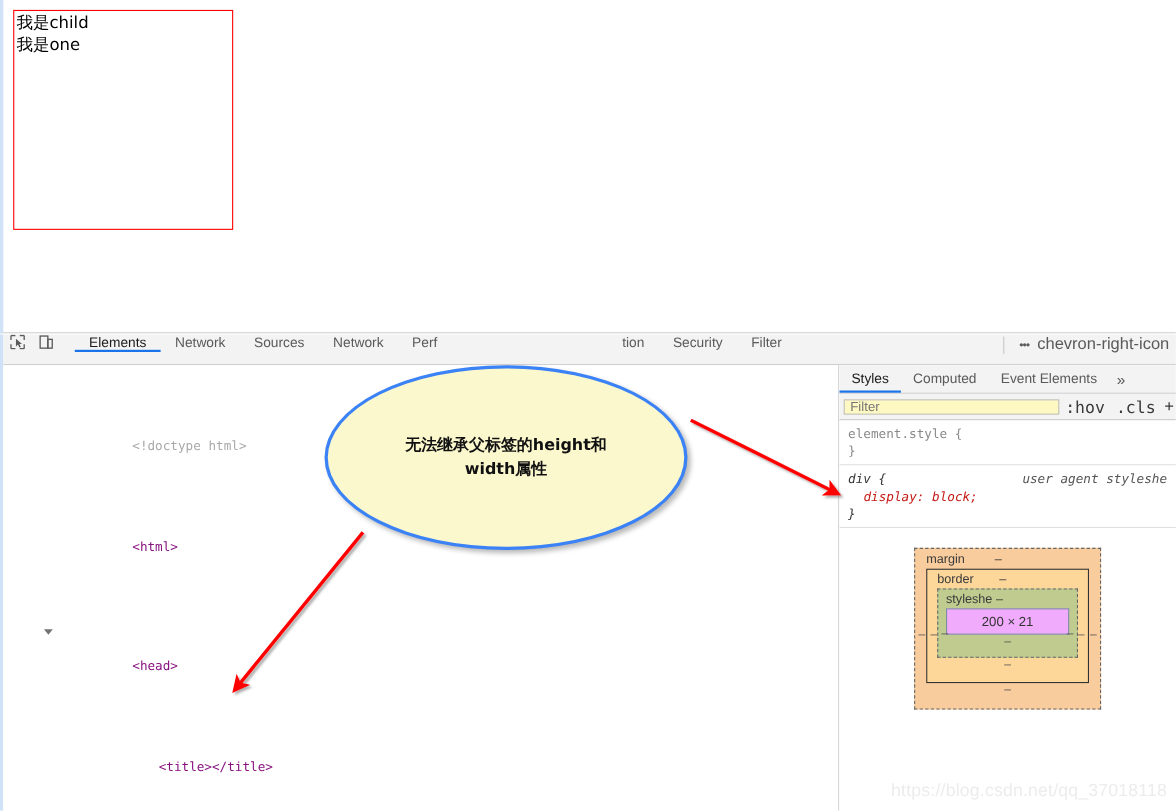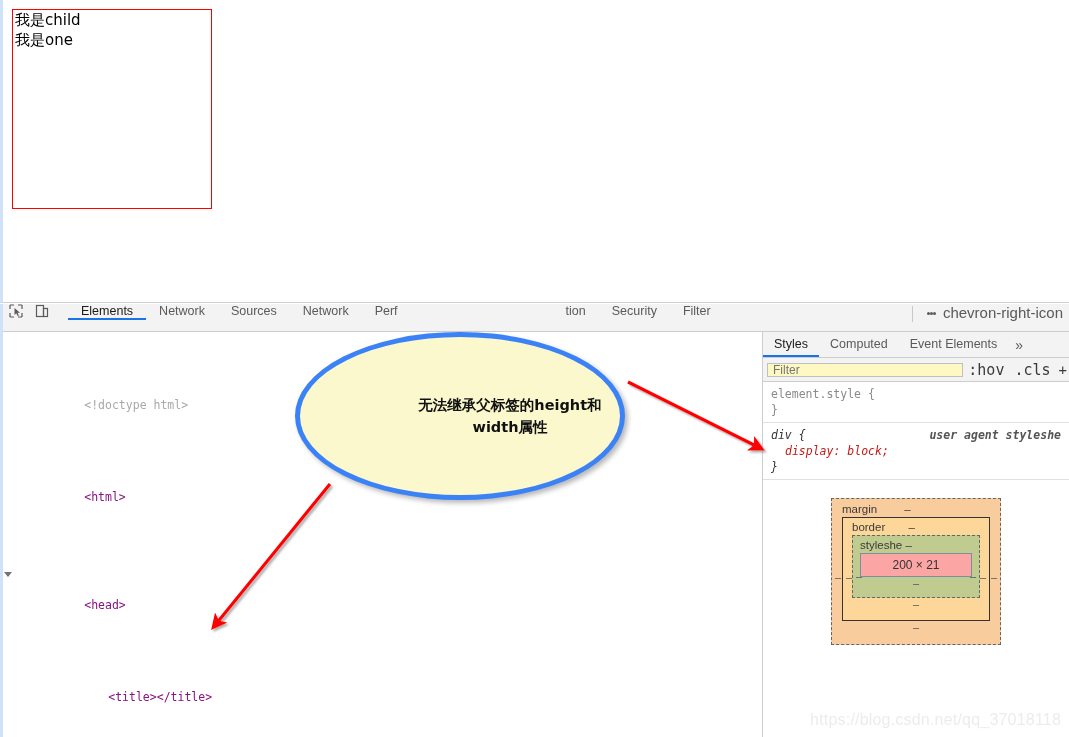--- a/index.html
+++ b/index.html
@@ -74,20 +74,21 @@
   .kebab { width:18px; display:flex; align-items:center; justify-content:center; cursor:pointer; }
   .kebab i { display:block; width:3px; height:3px; background:#5a5a5a; border-radius:50%; margin:1px 0; }
   .chev-right { color:#5a5a5a; font-size:15px; padding:0 4px 2px 2px; cursor:pointer; }
 
   
   #dt-body { display:flex; height:405px; }
   #elements-pane {
     width:760px; position:relative; overflow:hidden;
     background:#fff;
     border-right:1px solid #cdcdcd;
+    padding-left:36px;
   }
   #dom-tree {
     font-family:"DejaVu Sans Mono", monospace;
     font-size:11.5px;
     line-height:15.4px;
     padding:4px 0 0 0;
     color:#222;
     white-space:pre;
   }
   .node-row { position:relative; padding-left:12px; }
@@ -140,59 +141,59 @@
   .rule-block {
     font-family:"DejaVu Sans Mono", monospace;
     font-size:11.5px; line-height:16px;
     padding:4px 6px 4px 8px;
     border-bottom:1px solid #e0e0e0;
     position:relative;
   }
   .rule-block .sel-text { color:#8a8a8a; }
   .rule-ua { font-style:italic; }
   .rule-ua .sel-text { color:#333; }
-  .ua-label { position:absolute; right:8px; top:4px; color:#555; font-style:italic; white-space:nowrap;font-weight:bold; }
+  .ua-label { position:absolute; right:8px; top:4px; color:#555; font-style:italic; white-space:nowrap; }
   .prop-line { padding-left:14px; color:#c41a16; }
 
   
   #boxmodel-wrap { padding:18px 0 0 0; display:flex; justify-content:center; }
   .bm-margin {
     border:1px dashed #666; background:#f9cc9d;
     padding:4px 10px 10px 10px; position:relative;
     width:170px;
     font-family:"Liberation Sans", sans-serif; font-size:11.5px; color:#444;
   }
   .bm-border {
     border:1px solid #333; background:#fdd79a;
     padding:3px 9px 9px 9px; margin-top:2px; position:relative;
   }
   .bm-padding {
     border:1px dashed #666; background:#bfcb8f;
     padding:3px 7px 7px 7px; margin-top:2px; position:relative;
   }
   .bm-content {
-    border:1px solid #7d8f9e; background:#fca5a5;
+    border:1px solid #7d8f9e; background:#f0abfc;
     text-align:center; padding:4px 0; margin-top:2px;
     font-size:12px; color:#333;
   }
   .bm-label { font-size:11.5px; color:#3a3a3a; }
   .bm-dash-row { text-align:center; color:#555; font-size:11px; line-height:13px; }
   .bm-side { position:absolute; color:#555; font-size:11px; }
 
   
   #overlay { position:absolute; left:0; top:0; width:1069px; height:737px; pointer-events:none; }
 
   #callout {
     position:absolute; left:295px; top:332px;
     width:330px; height:168px;
     background:#fbf8cd;
-    border:5px solid #3b82f6;
+    border:3px solid #3b82f6;
     border-radius:50%;
     box-shadow:3px 3px 5px rgba(0,0,0,0.28);
-    display:flex; align-items:center; justify-content:flex-end;
+    display:flex; align-items:center; justify-content:center;
   }
   #callout span {
     display:block;
     width:220px; text-align:center;
     font-family:"DejaVu Sans", sans-serif;
     font-weight:bold;
     font-size:14.5px; line-height:22px; color:#111;
   }
 
   

